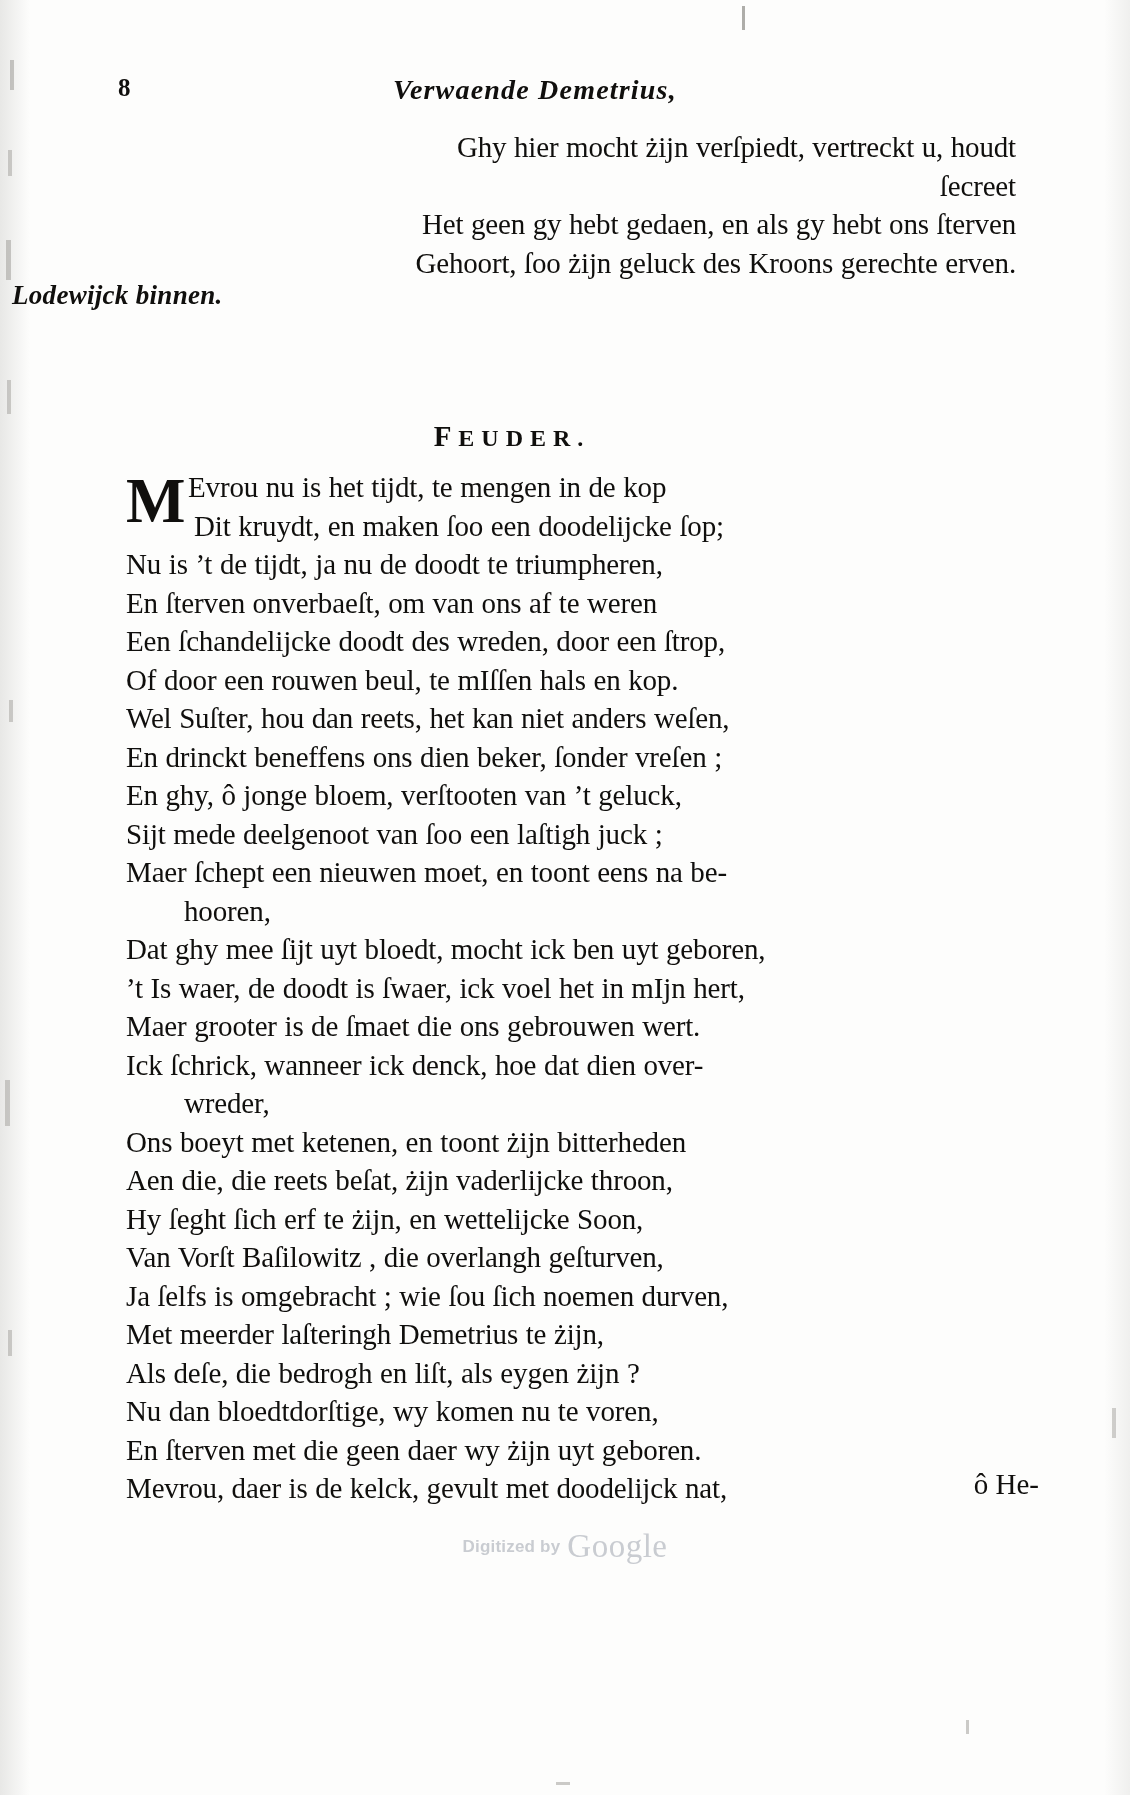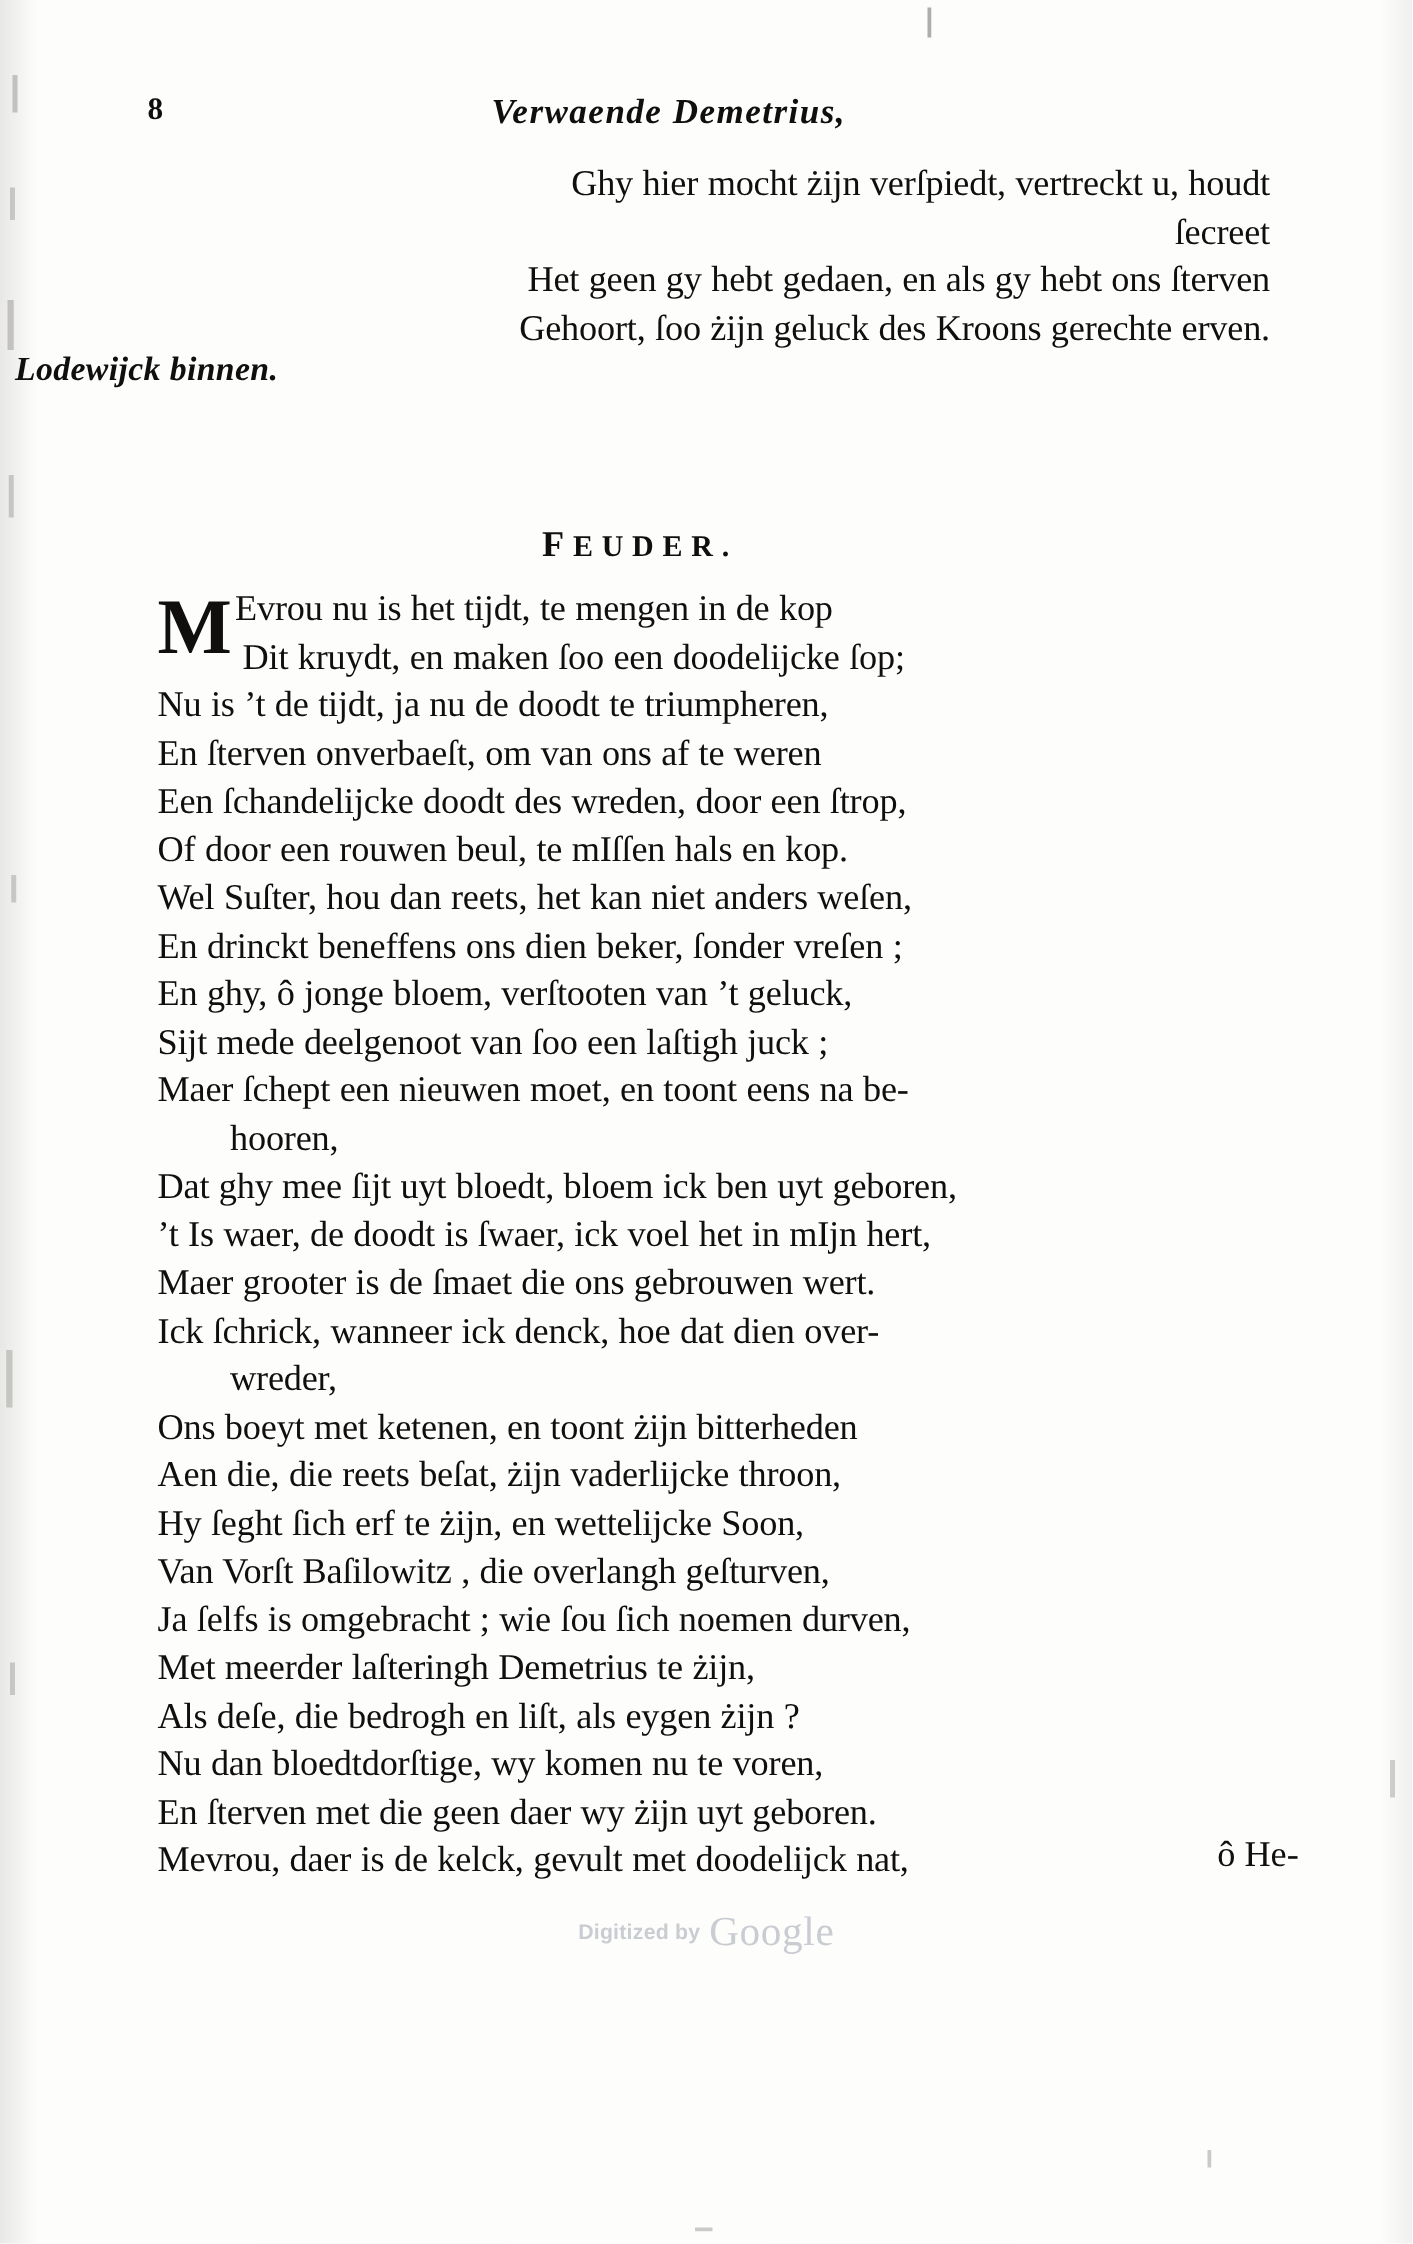--- a/index.html
+++ b/index.html
@@ -215,21 +215,21 @@
       <div class="l">Nu is ’t de tijdt, ja nu de doodt te triumpheren,</div>
       <div class="l">En ſterven onverbaeſt, om van ons af te weren</div>
       <div class="l">Een ſchandelijcke doodt des wreden, door een ſtrop,</div>
       <div class="l">Of door een rouwen beul, te mIſſen hals en kop.</div>
       <div class="l">Wel Suſter, hou dan reets, het kan niet anders weſen,</div>
       <div class="l">En drinckt beneffens ons dien beker, ſonder vreſen ;</div>
       <div class="l">En ghy, ô jonge bloem, verſtooten van ’t geluck,</div>
       <div class="l">Sijt mede deelgenoot van ſoo een laſtigh juck ;</div>
       <div class="l">Maer ſchept een nieuwen moet, en toont eens na be-</div>
       <div class="l turn">hooren,</div>
-      <div class="l">Dat ghy mee ſijt uyt bloedt, bloem ick ben uyt geboren,</div>
+      <div class="l">Dat ghy mee ſijt uyt bloedt, mocht ick ben uyt geboren,</div>
       <div class="l">’t Is waer, de doodt is ſwaer, ick voel het in mIjn hert,</div>
       <div class="l">Maer grooter is de ſmaet die ons gebrouwen wert.</div>
       <div class="l">Ick ſchrick, wanneer ick denck, hoe dat dien over-</div>
       <div class="l turn">wreder,</div>
       <div class="l">Ons boeyt met ketenen, en toont żijn bitterheden</div>
       <div class="l">Aen die, die reets beſat, żijn vaderlijcke throon,</div>
       <div class="l">Hy ſeght ſich erf te żijn, en wettelijcke Soon,</div>
       <div class="l">Van Vorſt Baſilowitz , die overlangh geſturven,</div>
       <div class="l">Ja ſelfs is omgebracht ;  wie ſou ſich noemen durven,</div>
       <div class="l">Met meerder laſteringh Demetrius te żijn,</div>

